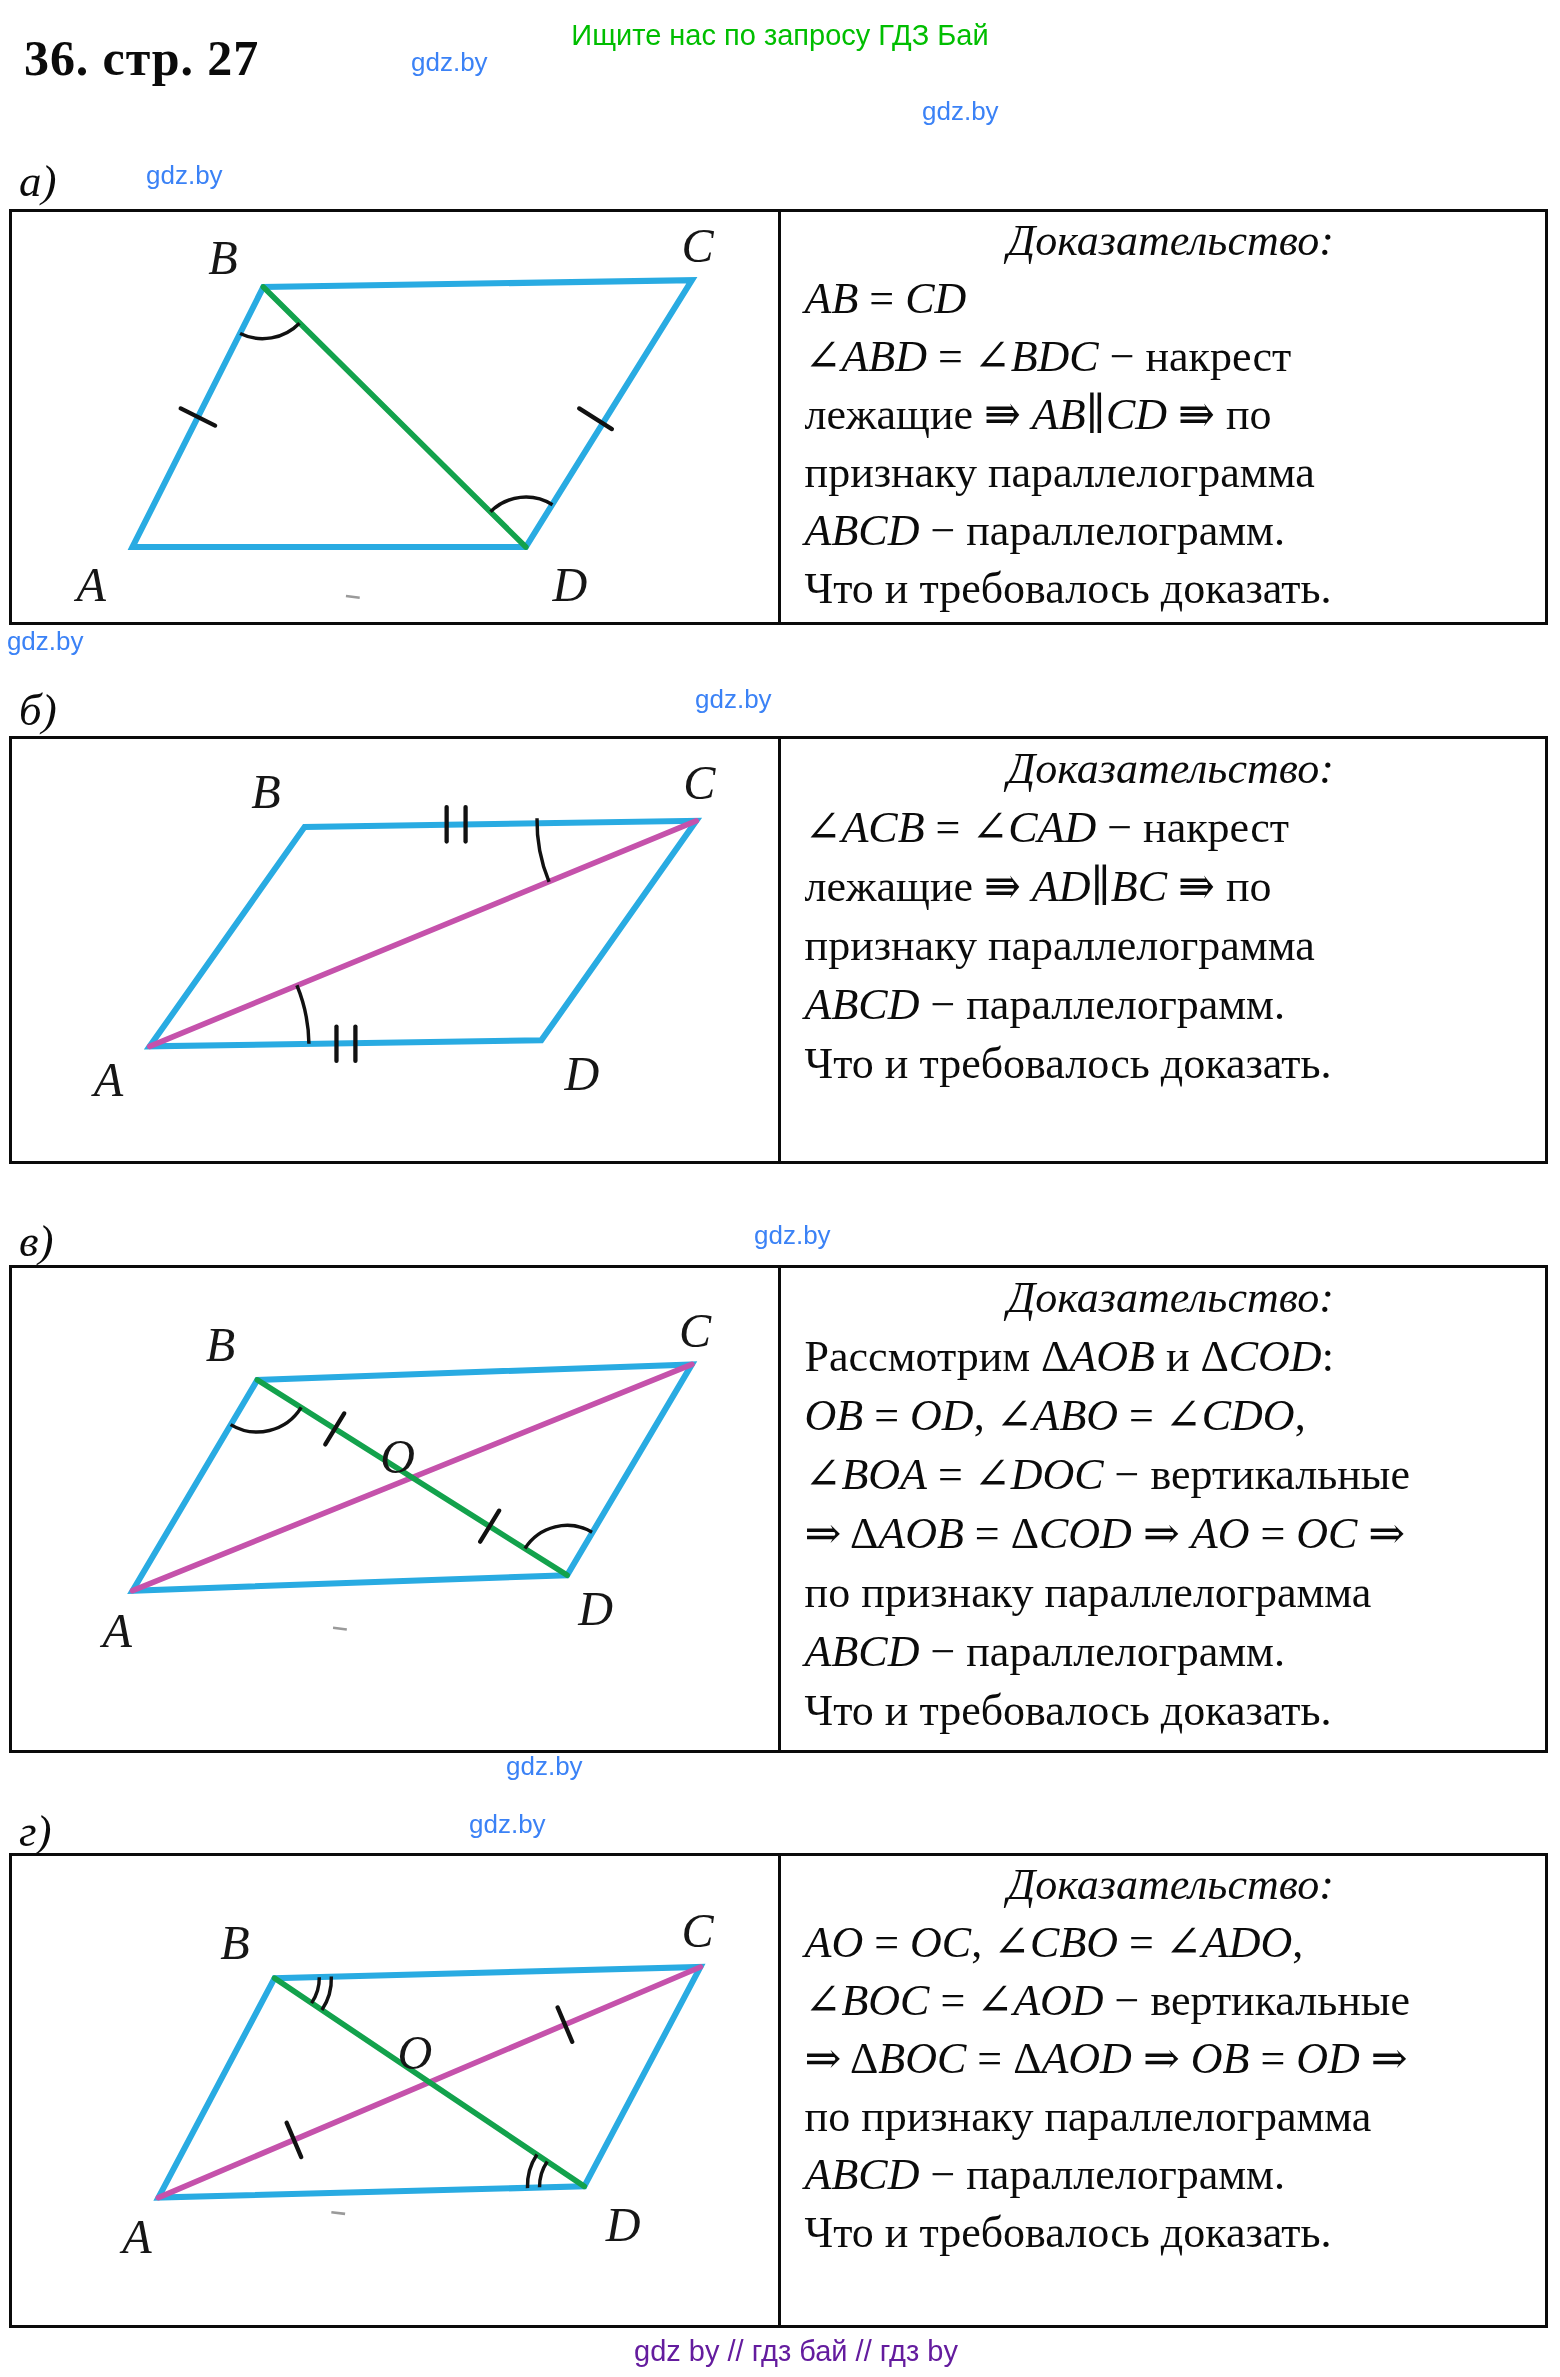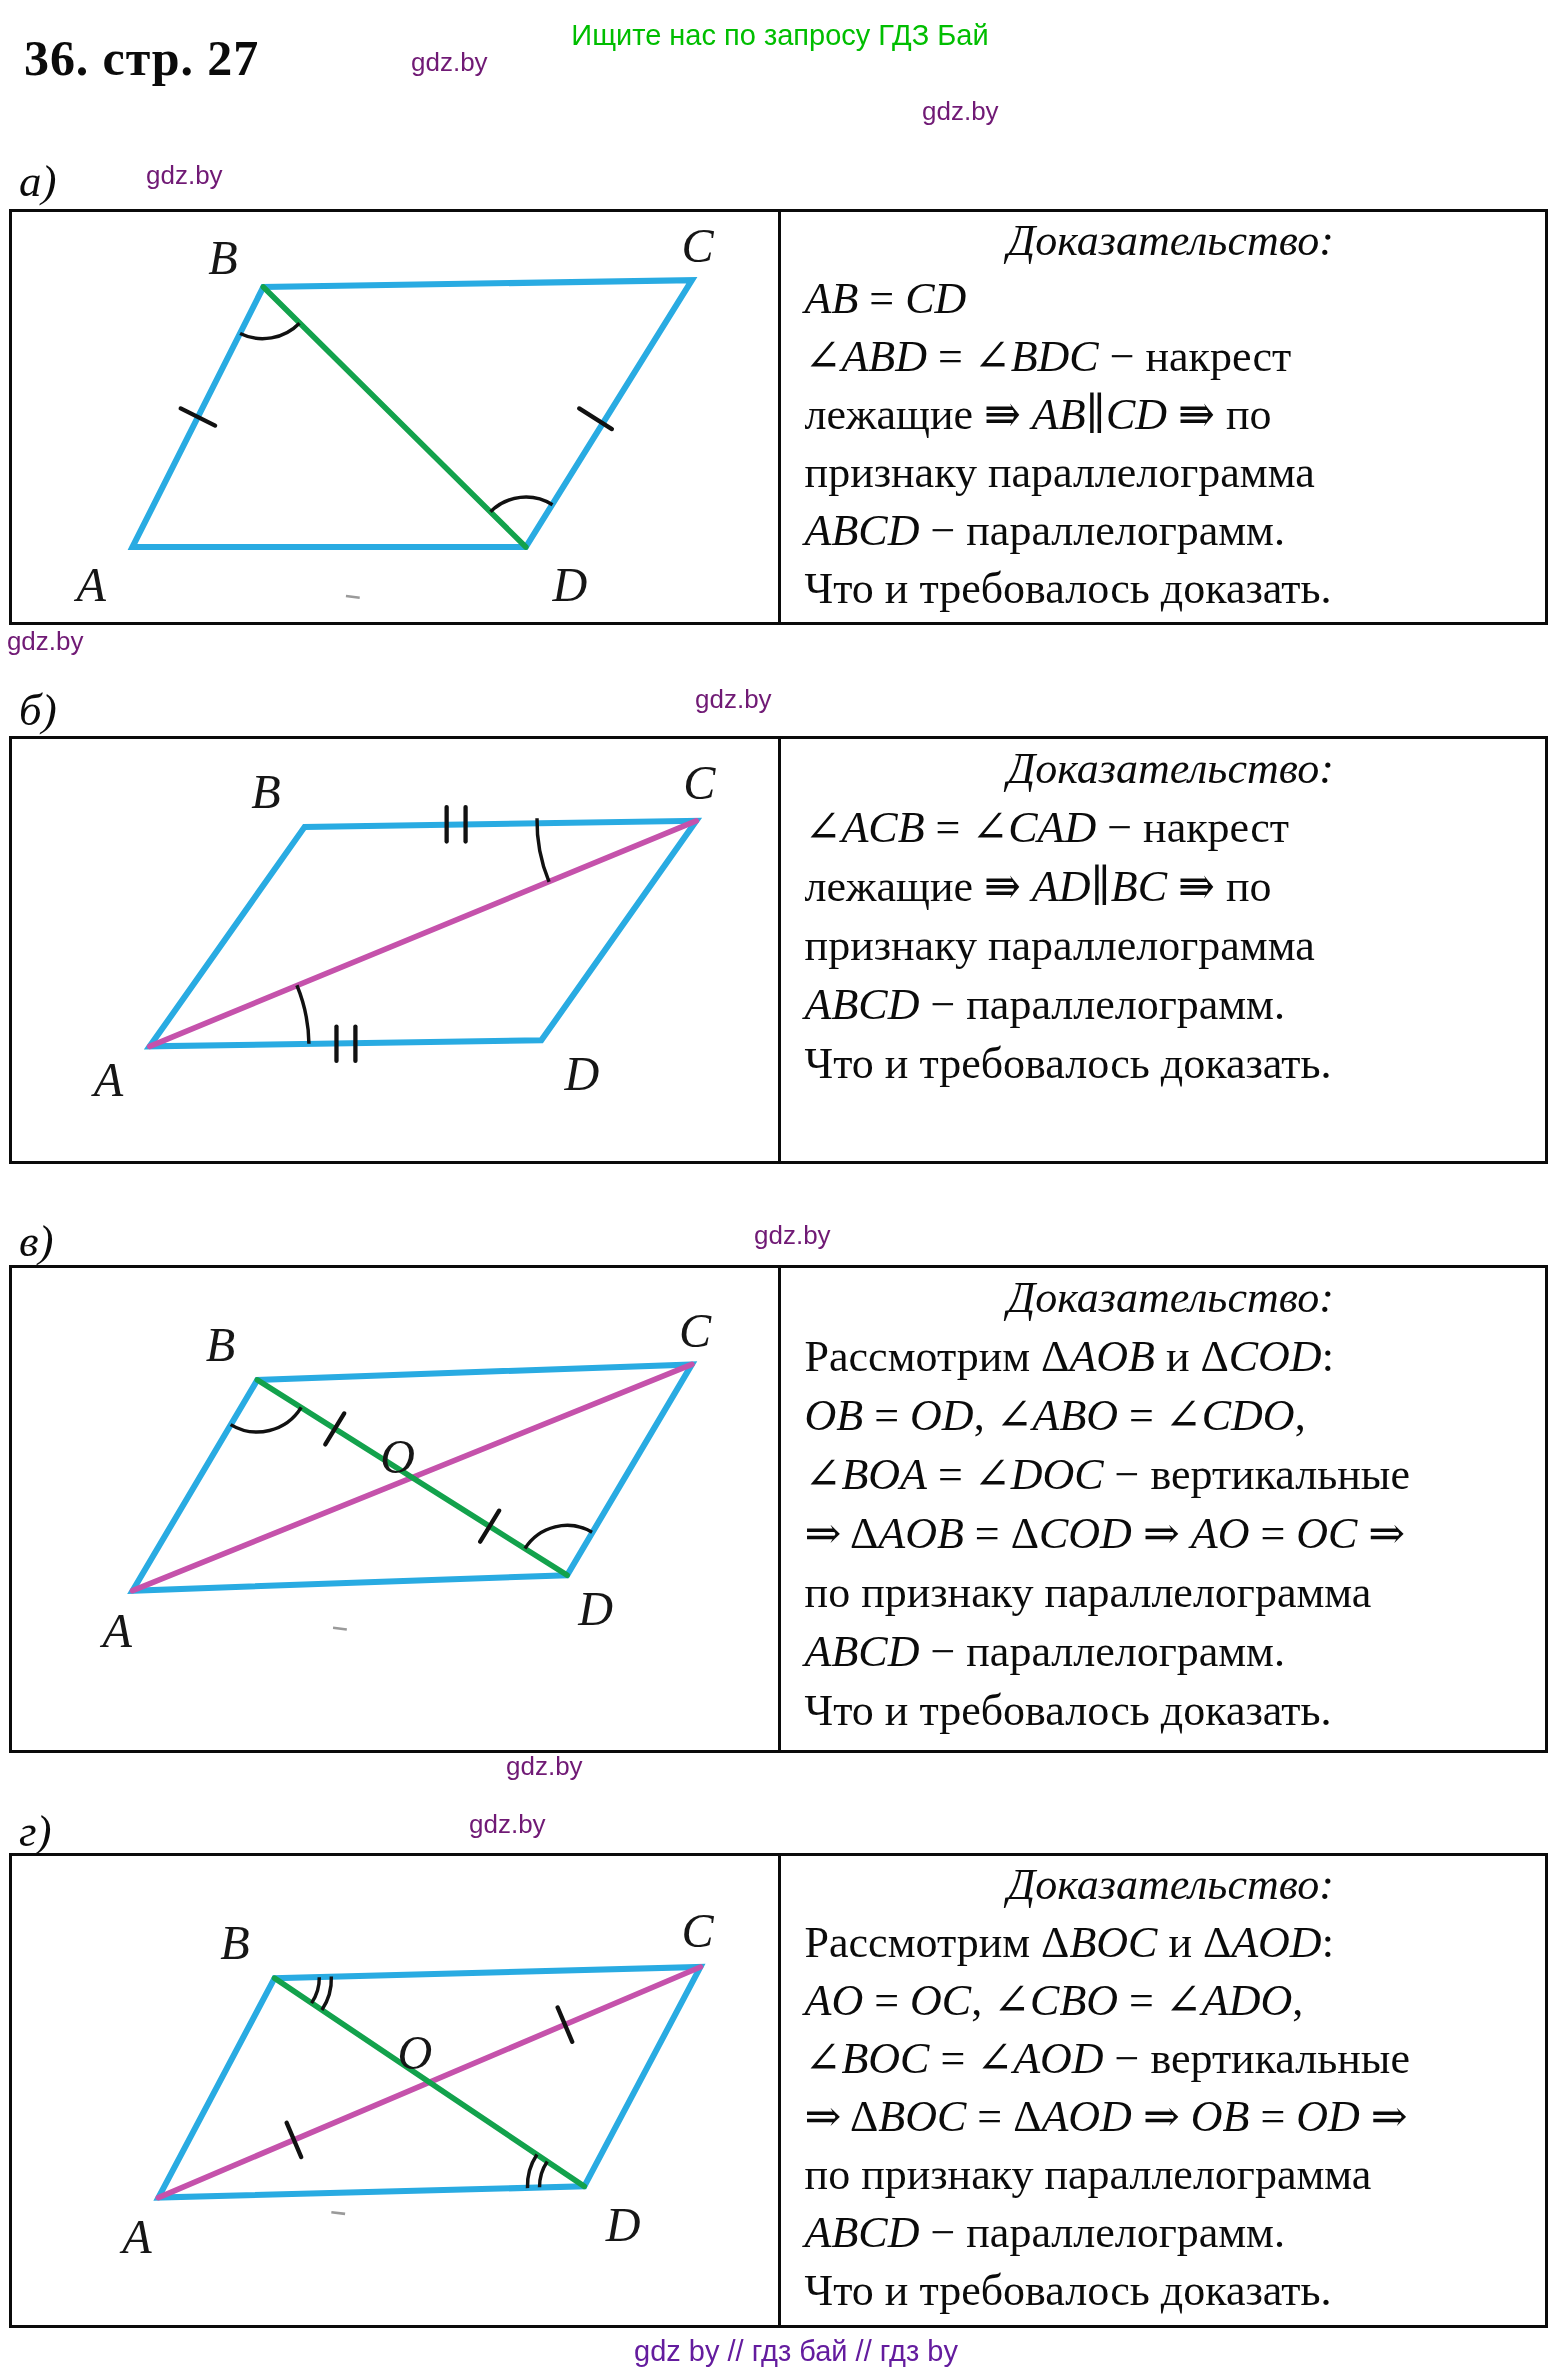--- a/index.html
+++ b/index.html
@@ -7,21 +7,21 @@
     width:1560px;height:2377px;background:#ffffff;position:relative;overflow:hidden;
     font-family:"Liberation Serif","DejaVu Serif","DejaVu Sans",serif;color:#0b0b0b;
   }
   .green-header{
     position:absolute;top:3.4px;left:0;width:100%;text-align:center;
     font-family:"Liberation Sans","DejaVu Sans",sans-serif;font-size:29px;color:var(--header_green);margin-top:16px;
   }
   .doc-title{position:absolute;left:24px;top:29px;font-size:50px;font-weight:bold;letter-spacing:0.9px;}
   .wm{
     position:absolute;font-family:"Liberation Sans","DejaVu Sans",sans-serif;
-    font-size:26px;color:#701a75;white-space:nowrap;
+    font-size:26px;color:#3b82f6;white-space:nowrap;
   }
   .wm-sm{font-size:19px;}
   .sec-label{position:absolute;left:19px;font-style:italic;font-size:45px;}
   .panel{position:absolute;left:8.6px;width:1533px;border:3.4px solid var(--ink);background:#fff;}
   .fig{position:absolute;left:0;top:0;}
   .side{fill:none;stroke:var(--blue);stroke-width:7;stroke-linejoin:miter;}
   .diag-g{stroke:var(--green);stroke-width:6.5;stroke-linecap:round;}
   .diag-p{stroke:var(--pink);stroke-width:6.5;stroke-linecap:round;}
   .tick{stroke:#111;stroke-width:5;stroke-linecap:round;}
   .arc{fill:none;stroke:#111;stroke-width:4;}
@@ -175,21 +175,20 @@
     <line class="dash" x1="371" y1="414" x2="387" y2="416"></line>
     <text class="vlabel" x="128" y="462">A</text>
     <text class="vlabel" x="242" y="120">B</text>
     <text class="vlabel" x="778" y="106">C</text>
     <text class="vlabel" x="690" y="448">D</text>
     <text class="vlabel" x="448" y="248">O</text>
   </svg>
   <div class="proof">
     <div class="ptitle">Доказательство:</div>
     <div class="plines">
-        <div class="pline">Рассмотрим Δ<i>BOC</i> и Δ<i>AOD</i>:</div>
         <div class="pline"><i>AO</i> = <i>OC</i>, ∠<i>CBO</i> = ∠<i>ADO</i>,</div>
         <div class="pline">∠<i>BOC</i> = ∠<i>AOD</i> − вертикальные</div>
         <div class="pline">⇒ Δ<i>BOC</i> = Δ<i>AOD</i> ⇒ <i>OB</i> = <i>OD</i> ⇒</div>
         <div class="pline">по признаку параллелограмма</div>
         <div class="pline"><i>ABCD</i> − параллелограмм.</div>
       </div>
     <div class="qed">Что и требовалось доказать.</div>
   </div>
 </div>
 

